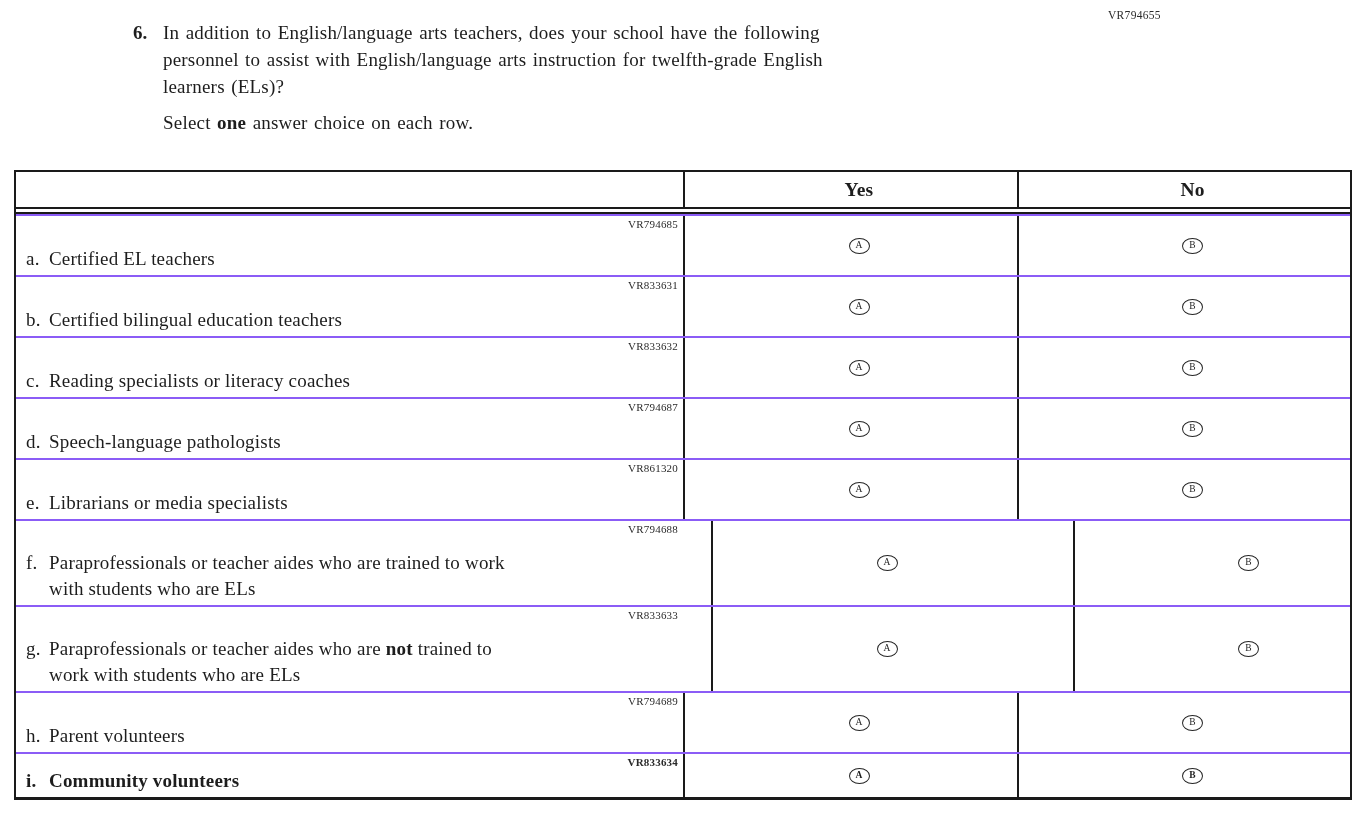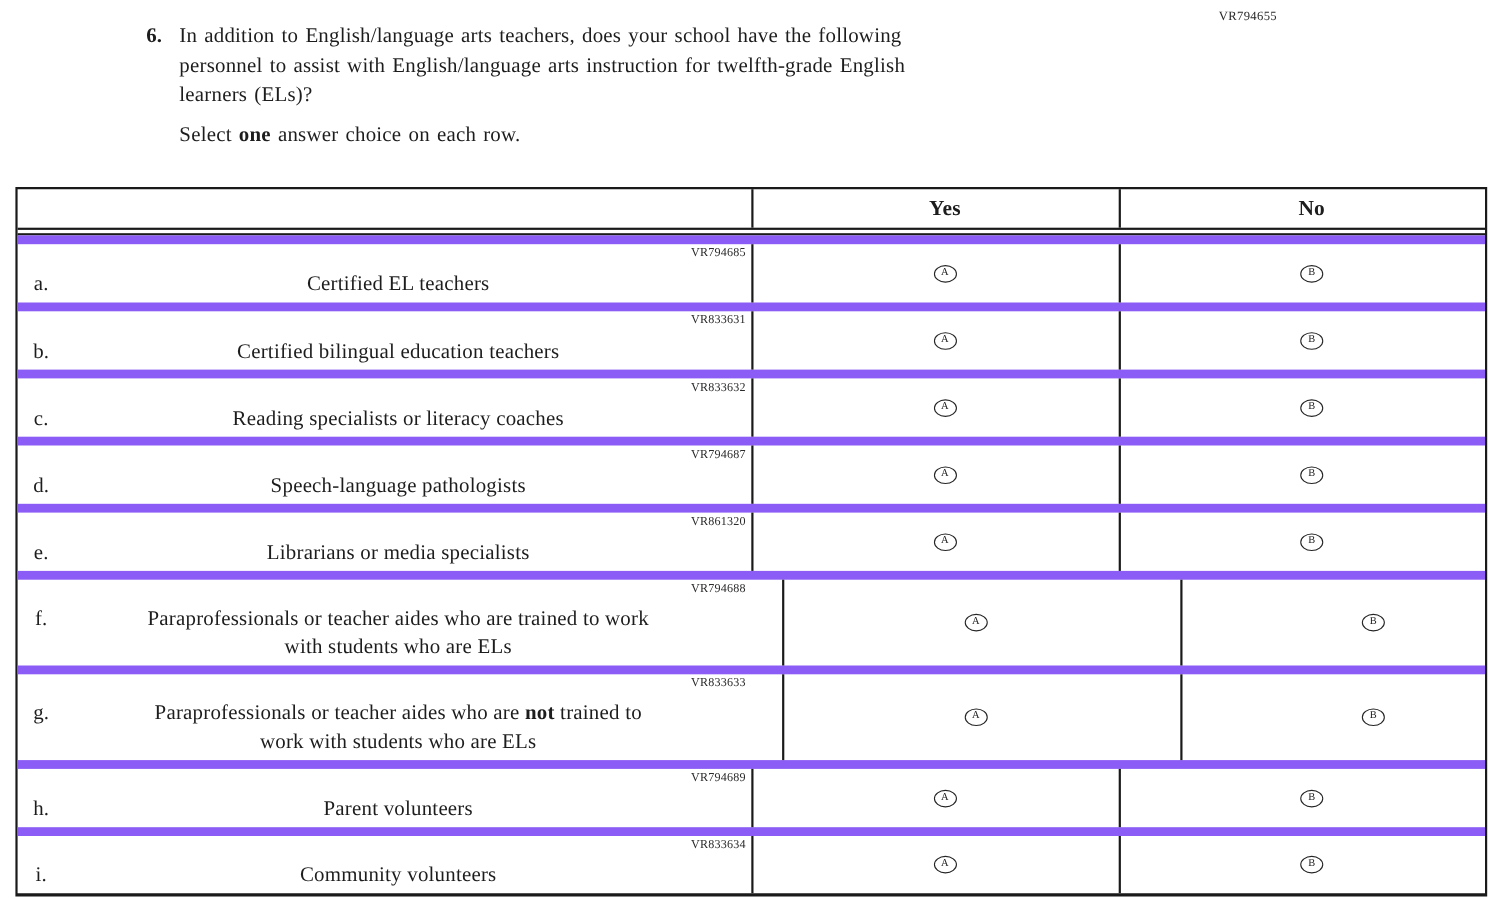--- a/index.html
+++ b/index.html
@@ -34,24 +34,24 @@
   .bold { font-weight: bold; }
 
   
   .survey-table {
     position: absolute; left: 14px; top: 170px; width: 1338px;
     border: 2px solid #1a1a1a; border-bottom-width: 3px;
     background: #fff;
   }
   .trow {
     display: grid; grid-template-columns: 667px 334px 333px;
-    height: 61px; border-top: 8px solid #8b5cf6; text-align: center;
+    height: 61px; border-top: 2px solid #8b5cf6;
   }
   .trow.tall { height: 86px; gap: 28px; }
-  .trow:last-child { height: 60px; }
+  .trow:last-child { height: 45px; font-weight: bold; }
   .header-row {
     display: grid; grid-template-columns: 667px 334px 333px;
     height: 42px; border-bottom: 7px double #1a1a1a;
   }
   .cell { position: relative; padding-left: 16px; }
   .cell + .cell { border-left: 2px solid #1a1a1a; }
   .head-cell {
     display: flex; align-items: center; justify-content: center;
     font-weight: bold; font-size: 19.5px; letter-spacing: 0.2px;
   }

